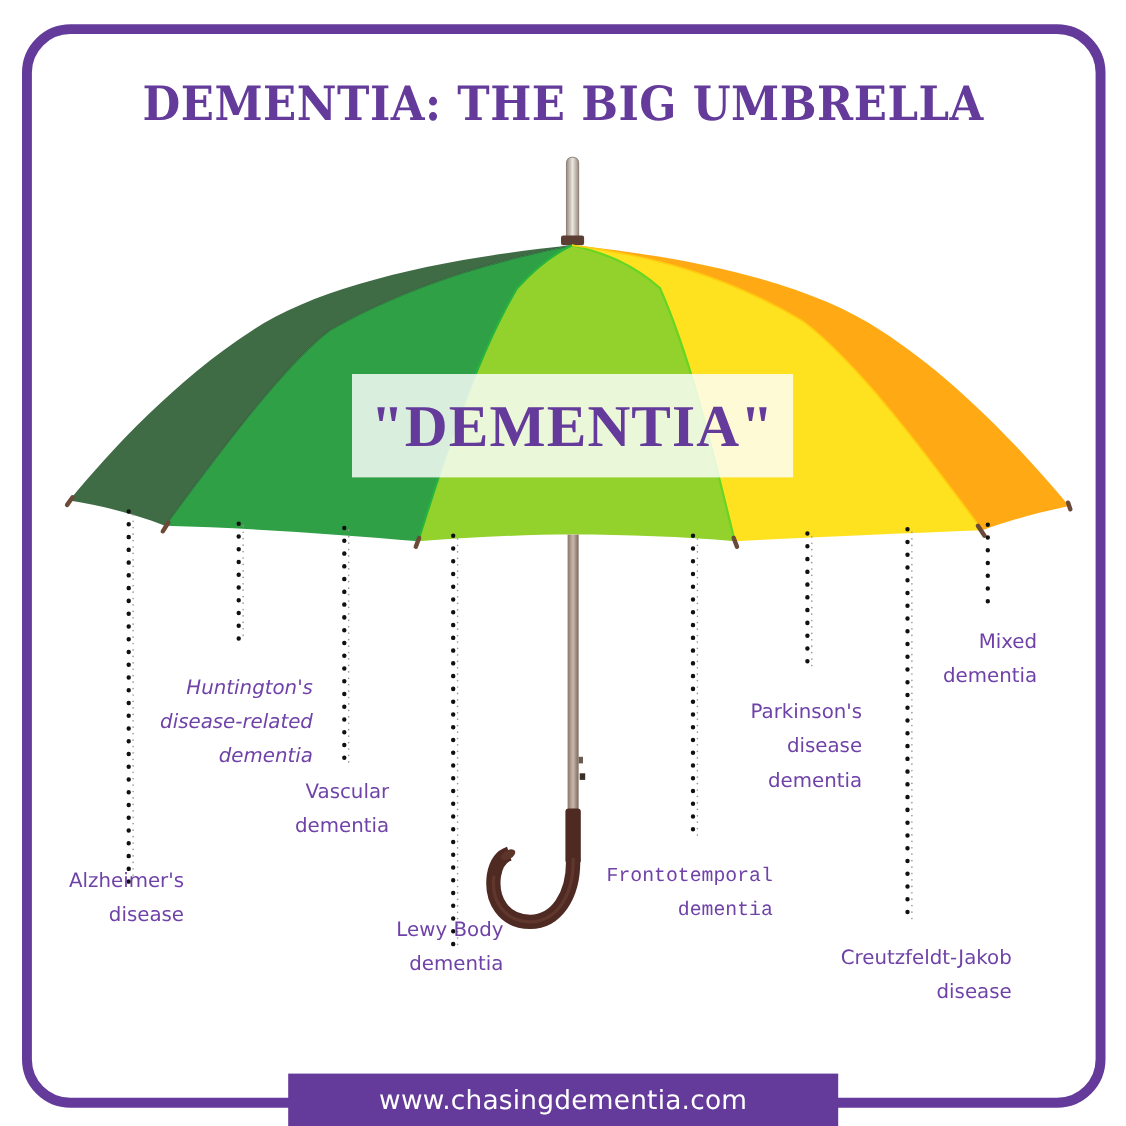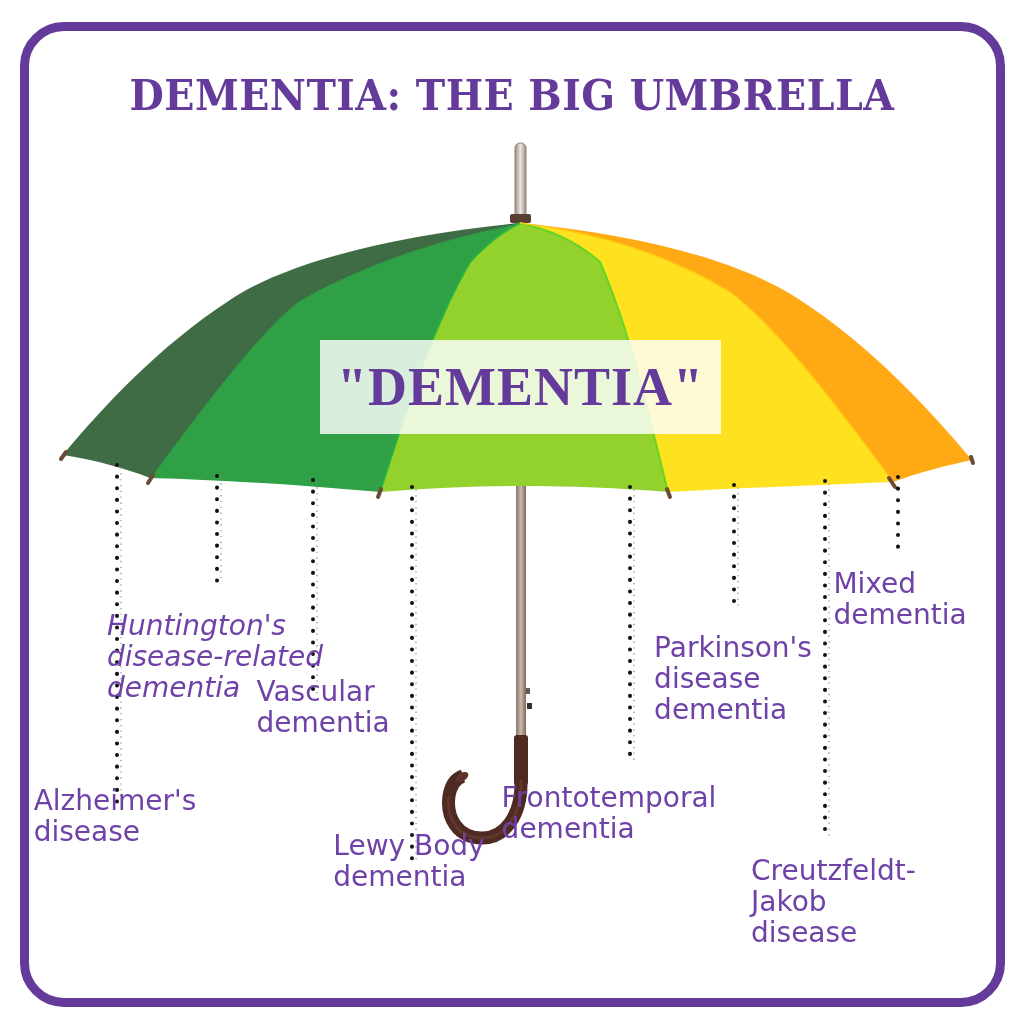--- a/index.html
+++ b/index.html
@@ -61,24 +61,24 @@
     .center-label {
       font-family: "Liberation Serif", "DejaVu Serif", serif;
       font-weight: bold;
       font-size: 54px;
       color: #643a9a;
       letter-spacing: 1px;
     }
     .type-label {
       position: absolute;
       font-family: "DejaVu Sans", "Liberation Sans", sans-serif;
-      font-size: 28px;
+      font-size: 18px;
       line-height: 31px;
       color: #6f42a8;
-      text-align: left;
+      text-align: right;
       white-space: pre-line;
       transform: translateX(-50%);
     }
     .footer-bar {
       position: absolute;
       left: 262px;
       top: 976px;
       width: 500px;
       height: 48px;
       background: #643a9a;
@@ -184,28 +184,31 @@
 
   <div class="center-label-box">
     <span class="center-label">"DEMENTIA"</span>
   </div>
 
   <div class="type-label" style="left:115px; top:785px;">Alzheimer's
 disease</div>
   <div class="type-label" style="left:215px; top:610px;font-style:italic;">Huntington's
 disease-related
 dementia</div>
-  <div class="type-label" style="left:311px; top:676px;margin-left:12px;">Vascular
+  <div class="type-label" style="left:311px; top:704px;">Vascular
 dementia</div>
   <div class="type-label" style="left:409px; top:830px;">Lewy Body
 dementia</div>
-  <div class="type-label" style="left:609px; top:782px;">Frontotemporal
+  <div class="type-label" style="left:627px; top:782px;font-family:Liberation Mono, monospace;">Frontotemporal
 dementia</div>
   <div class="type-label" style="left:733px; top:632px;">Parkinson's
 disease
 dementia</div>
   <div class="type-label" style="left:826px; top:855px;margin-left:16px;">Creutzfeldt-Jakob
 disease</div>
   <div class="type-label" style="left:900px; top:568px;">Mixed
 dementia</div>
 
+  <div class="footer-bar">
+    <span class="footer-text">www.chasingdementia.com</span>
+  </div>
 
 </div>
 
 </body></html>

